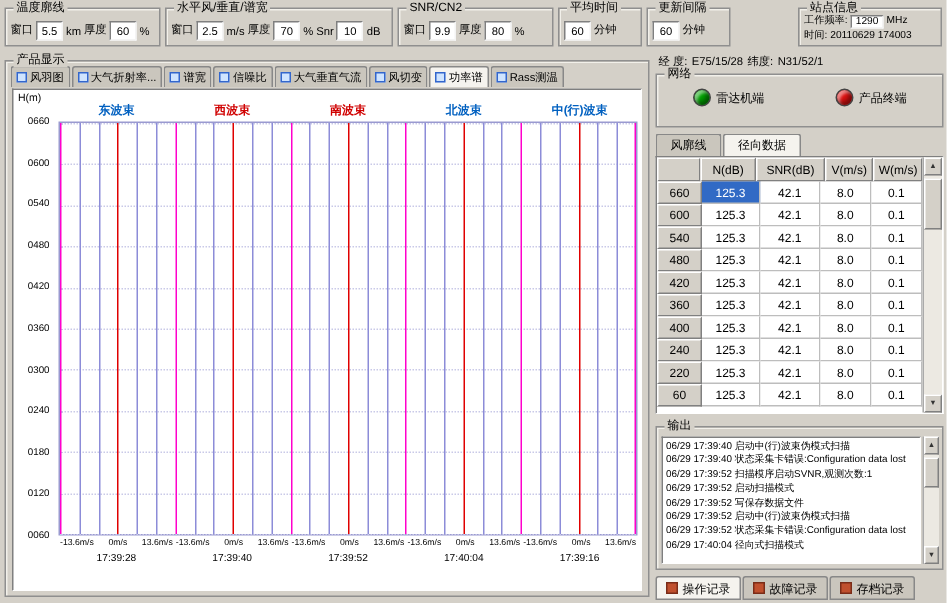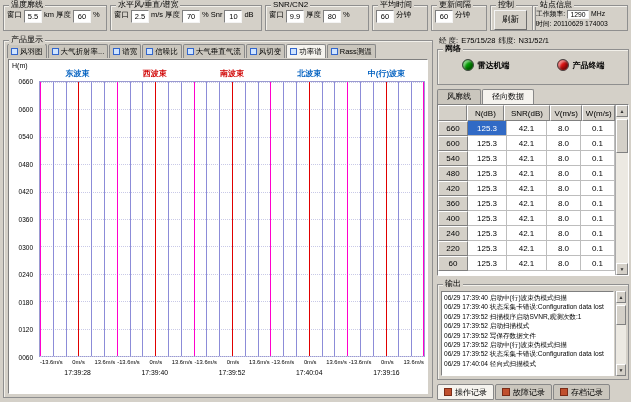--- a/index.html
+++ b/index.html
@@ -4,21 +4,21 @@
 <style>
   *{margin:0;padding:0;box-sizing:border-box;}
   html,body{width:631px;height:402px;}
   body{background:#d4d0c8;font-family:"Liberation Sans",sans-serif;font-size:9px;color:#000;position:relative;overflow:hidden;}
   .frame{border:1px solid #8f8f8f;position:relative;box-shadow:inset 1px 1px 0 #f2f0ea;}
   .gtitle{position:absolute;top:-6px;left:5px;background:#d4d0c8;padding:0 2px;font-size:8px;line-height:10px;white-space:nowrap;z-index:2;}
   .tbox{display:inline-block;background:#fff;border:1px solid;border-color:#7f7f7f #f4f4f4 #f4f4f4 #7f7f7f;padding:0 2px;font-size:7.5px;line-height:11px;height:13px;min-width:18px;text-align:center;}
   .btn{background:#d4d0c8;border:1px solid;border-color:#f4f4f4 #6e6e6e #6e6e6e #f4f4f4;font-size:8.5px;padding:1px 7px;font-family:inherit;cursor:pointer;}
   
   #toolbar{position:absolute;left:3px;top:5px;display:flex;gap:3px;}
-  .tgroup{height:26px;display:flex;gap:2px;padding:4px 3px 0;}
+  .tgroup{height:26px;display:flex;align-items:center;gap:2px;padding:4px 3px 0;}
   .flab{font-size:7.5px;white-space:nowrap;}
   
   #site-info{position:absolute;left:532px;top:5px;width:96px;height:26px;padding:3px 2px 0 3px;}
   .site-line{display:flex;align-items:center;gap:2px;font-size:6.8px;line-height:10px;white-space:nowrap;}
   .site-line .tbox{height:9px;line-height:7px;font-size:6.8px;min-width:22px;padding:0 1px;}
   
   #product-frame{position:absolute;left:3px;top:40px;width:430px;height:358px;}
   #product-tabs{position:absolute;left:3px;top:3px;height:14px;display:flex;gap:1px;}
   .ptab{display:flex;align-items:center;gap:2px;padding:1px 3px;font-size:7.5px;background:#cac6bd;border:1px solid #888;border-bottom:none;border-radius:2px 2px 0 0;white-space:nowrap;cursor:pointer;}
   .ptab.active{background:#f5f3ee;}
@@ -32,21 +32,21 @@
   #plot{position:absolute;left:30px;top:21px;width:386px;height:276px;background:#fff;border:1px solid #9a9ad0;}
   .vline{position:absolute;top:0;bottom:0;width:1px;}
   .hline{position:absolute;left:0;right:0;height:0;border-top:1px dotted #c9c9e8;}
   #speed-row{position:absolute;left:30px;top:299px;width:386px;display:flex;}
   .speedcell{flex:1;display:flex;justify-content:space-between;font-size:5.8px;padding:0 1px;white-space:nowrap;overflow:hidden;}
   #time-row{position:absolute;left:30px;top:309px;width:386px;display:flex;}
   .timecell{flex:1;text-align:center;font-size:6.8px;}
   
   #right-col{position:absolute;left:437px;top:36px;width:192px;height:364px;}
   #coord-row{position:absolute;left:2px;top:0;font-size:7.5px;white-space:nowrap;display:flex;gap:3px;}
-  #network-frame{position:absolute;left:0;top:13px;width:192px;height:36px;font-weight:bold;}
+  #network-frame{position:absolute;left:0;top:13px;width:192px;height:36px;}
   #network-items{display:flex;justify-content:space-around;padding-top:9px;}
   .netitem{display:flex;align-items:center;gap:4px;font-size:8px;}
   .lamp{width:12px;height:12px;border-radius:50%;border:1px solid #444;box-shadow:inset -2px -2px 3px rgba(0,0,0,.45), inset 2px 2px 2px rgba(255,255,255,.5);display:inline-block;}
   #data-tabs{position:absolute;left:0;top:53px;height:15px;display:flex;gap:1px;}
   .dtab{padding:1px 9px;font-size:8px;background:#cac6bd;border:1px solid #888;border-bottom:none;border-radius:2px 2px 0 0;cursor:pointer;}
   .dtab.active{background:#f5f3ee;}
   #table-region{position:absolute;left:0;top:68px;width:192px;height:172px;background:#fff;border:1px solid;border-color:#7f7f7f #fff #fff #7f7f7f;}
   #grid{position:absolute;left:0;top:0;right:13px;bottom:0;overflow:hidden;}
   .trow{display:flex;}
   .tcell{font-size:8px;display:flex;align-items:center;justify-content:center;height:15px;border-right:1px solid #bdbdbd;border-bottom:1px solid #bdbdbd;background:#fff;overflow:hidden;white-space:nowrap;}
@@ -101,24 +101,20 @@
     </div>
     <div class="frame tgroup" style="width: 56px;">
       <span class="gtitle">平均时间</span>
       <span class="tbox">60</span>
       <span class="flab">分钟</span>
     </div>
     <div class="frame tgroup" style="width: 56px;">
       <span class="gtitle">更新间隔</span>
       <span class="tbox">60</span>
       <span class="flab">分钟</span>
-    </div>
-    <div class="frame tgroup" style="width: 46px;">
-      <span class="gtitle">控制</span>
-      <button class="btn">刷新</button>
     </div>
   </div>
 
 <div class="frame" id="site-info">
   <span class="gtitle">站点信息</span>
   <div class="site-line">
     <span>工作频率:</span>
     <span class="tbox">1290</span>
     <span>MHz</span>
   </div>

